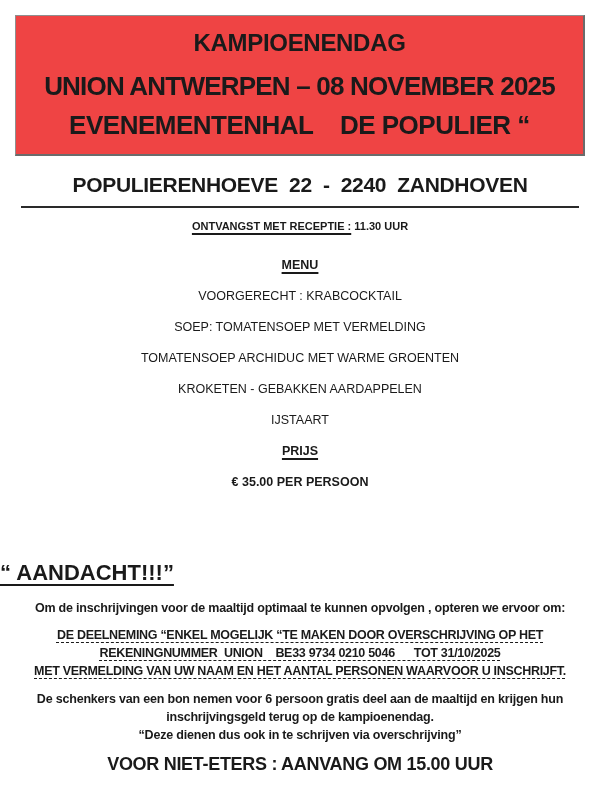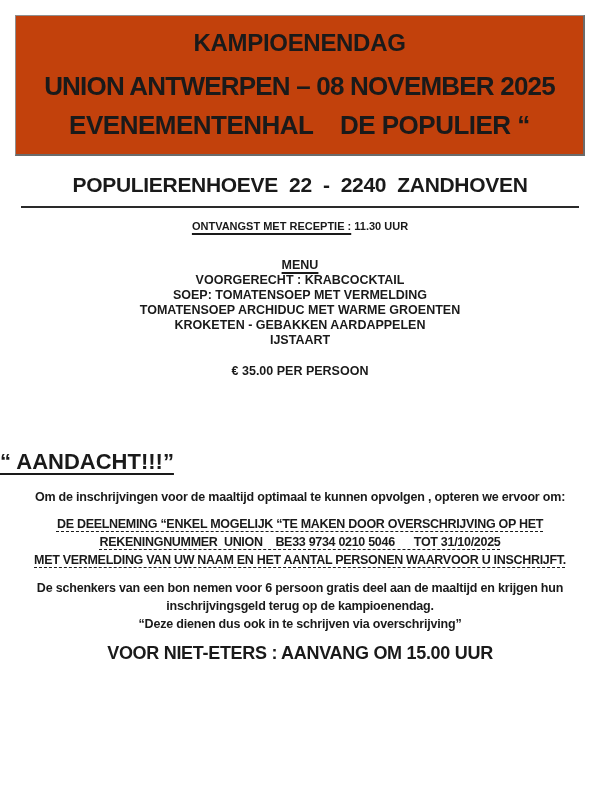--- a/index.html
+++ b/index.html
@@ -21,21 +21,21 @@
   }
 
   
   .header-box {
     margin: 15px 15px 0 15px;
     border: 1px solid #8f8f8f;
     border-right: 2px solid #6b6b6b;
     border-bottom: 2px solid #6b6b6b;
     padding: 14px 10px 14px 10px;
     text-align: center;
-    background: #c2410c;
+    background: #ef4444;
   }
   .hb-line1 {
     font-size: 24px;
     font-weight: 700;
     line-height: 26px;
     letter-spacing: -0.3px;
     white-space: pre;
   }
   .hb-line2 {
     margin-top: 16px;
@@ -92,23 +92,24 @@
     font-size: 12.5px;
     font-weight: 700;
     line-height: 15px;
   }
   .menu-heading span, .price-heading span {
     text-decoration: underline;
     text-decoration-thickness: 1.5px;
     text-underline-offset: 3px;
   }
   .menu-item {
-    text-align: center;
-    font-size: 12.5px;
-    font-weight: 700;
+    margin-top: 16px;
+    text-align: center;
+    font-size: 12.5px;
+    font-weight: 400;
     line-height: 15px;
   }
   .price-heading { margin-top: 16px; }
   .price-line {
     margin-top: 16px;
     text-align: center;
     font-size: 12.5px;
     font-weight: 700;
     line-height: 15px;
   }
@@ -191,20 +192,21 @@
   <div class="reception"><span class="u">ONTVANGST MET RECEPTIE :</span><span> 11.30 UUR</span></div>
 
   <div class="menu-heading"><span>MENU</span></div>
 
   <div class="menu-item">VOORGERECHT : KRABCOCKTAIL</div>
   <div class="menu-item">SOEP: TOMATENSOEP MET VERMELDING</div>
   <div class="menu-item">TOMATENSOEP ARCHIDUC MET WARME GROENTEN</div>
   <div class="menu-item">KROKETEN - GEBAKKEN AARDAPPELEN</div>
   <div class="menu-item">IJSTAART</div>
 
+  <div class="price-heading"><span>PRIJS</span></div>
   <div class="price-line">€ 35.00 PER PERSOON</div>
 
   <div class="attention-heading"><span>“ AANDACHT!!!”</span></div>
 
   <div class="attention-intro">Om de inschrijvingen voor de maaltijd optimaal te kunnen opvolgen , opteren we ervoor om:</div>
 
   <div class="payment-block">
     <div class="payment-line"><span>DE DEELNEMING “ENKEL MOGELIJK “TE MAKEN DOOR OVERSCHRIJVING OP HET</span></div>
     <div class="payment-line"><span>REKENINGNUMMER  UNION    BE33 9734 0210 5046      TOT 31/10/2025</span></div>
     <div class="payment-line"><span>MET VERMELDING VAN UW NAAM EN HET AANTAL PERSONEN WAARVOOR U INSCHRIJFT.</span></div>

